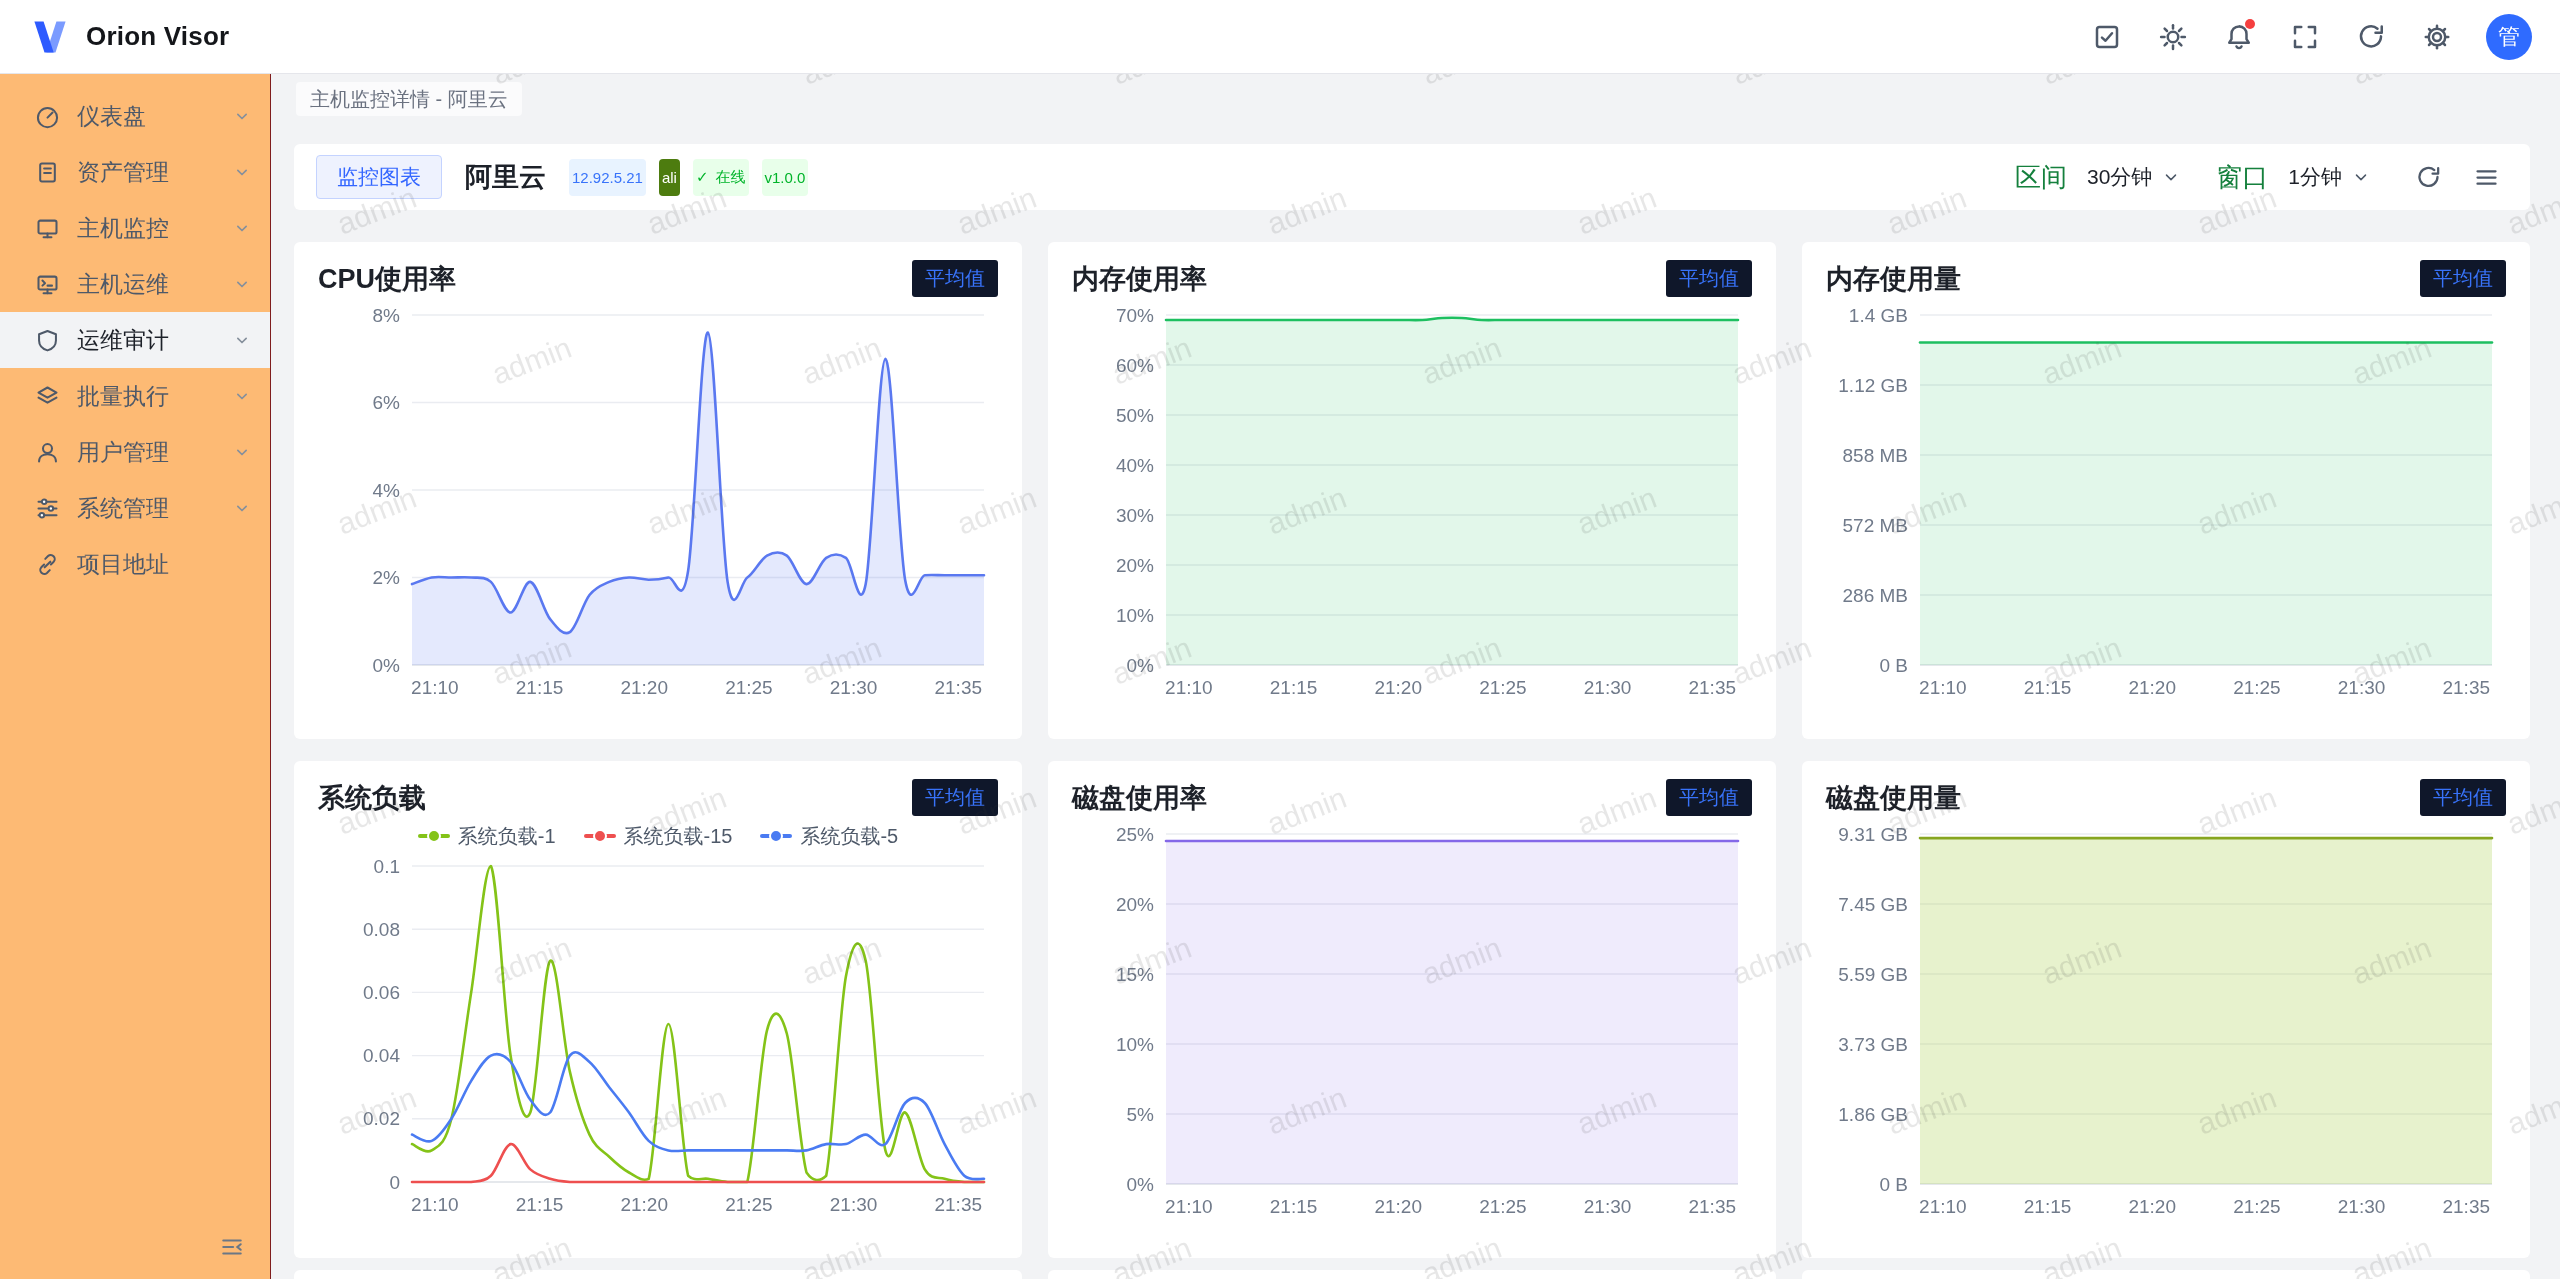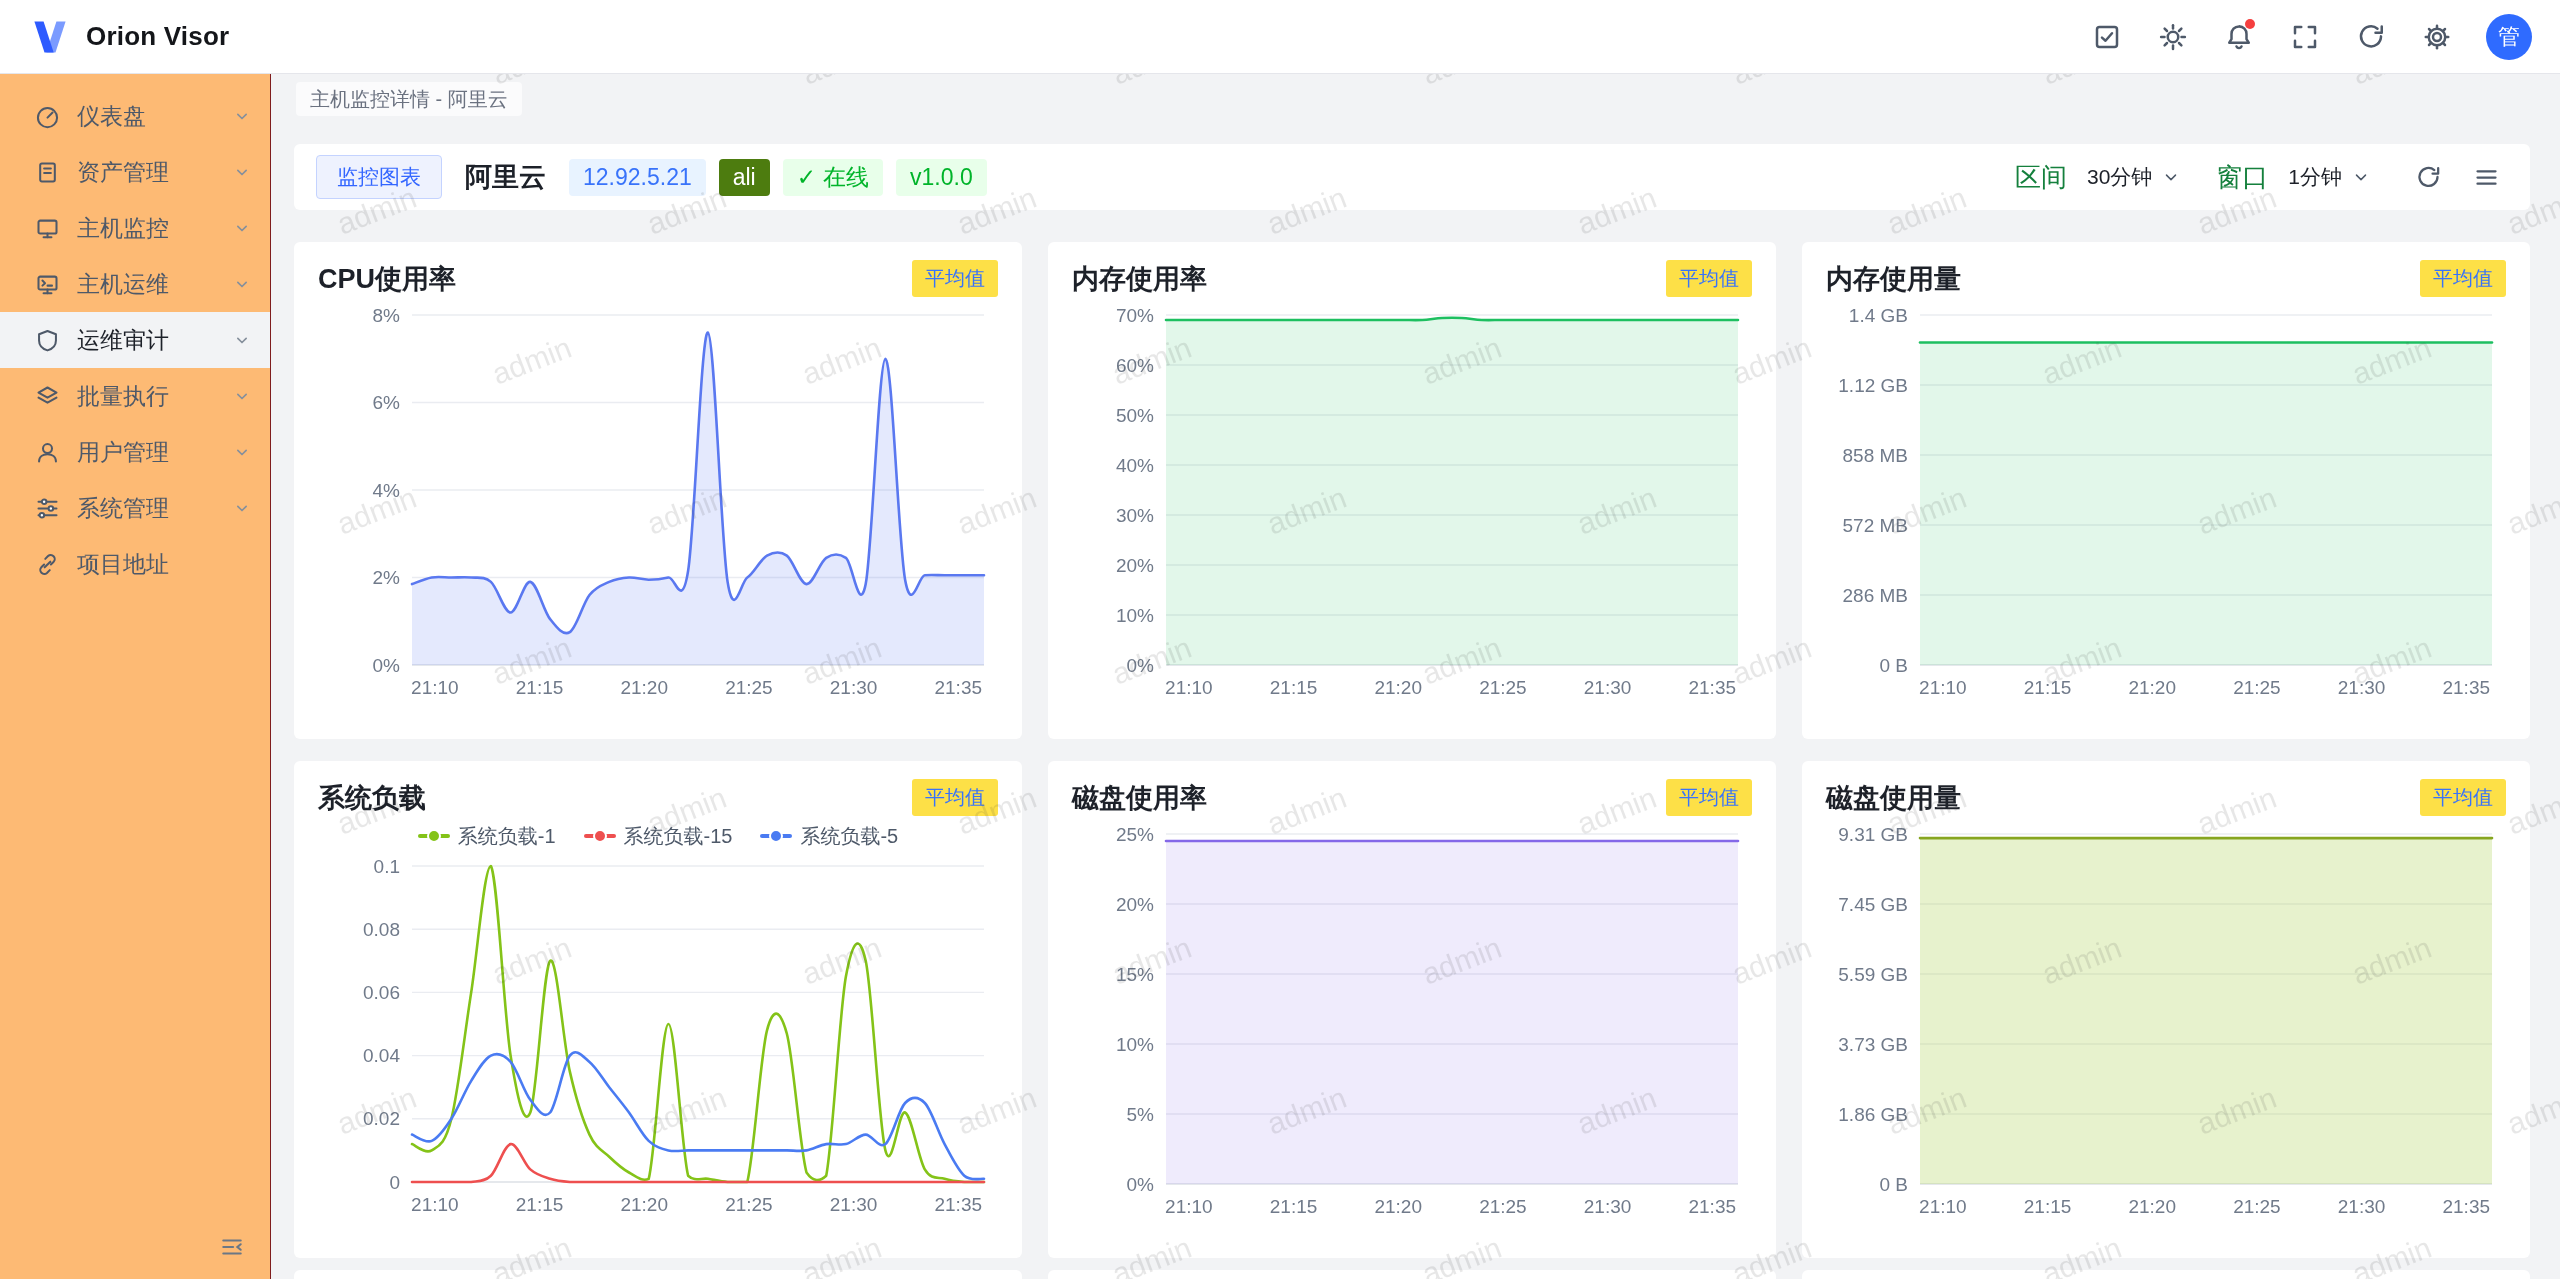--- a/index.html
+++ b/index.html
@@ -40,40 +40,40 @@
   .breadcrumb-row{padding:8px 2px 0}
   .breadcrumb{display:inline-block;background:rgba(255,255,255,.65);border-radius:4px;
     padding:6px 14px;font-size:20px;color:#6b7280;height:34px;line-height:22px}
 
   
   .host-card{height:66px;background:#fff;border-radius:6px;display:flex;align-items:center;
     padding:0 22px;gap:13px;margin-top:28px;position:relative}
   .view-toggle{height:44px;padding:0 20px;background:#eef2fe;color:#3366ff;border:1px solid #c4d3ff;
     border-radius:4px;font-size:21px;cursor:pointer;font-family:Liberation Sans, sans-serif}
   .host-name{font-size:27px;font-weight:700;margin:0 10px;color:#1d2129}
-  .tag{height:37px;display:inline-flex;align-items:center;padding:0 14px;border-radius:4px;font-size:23px;gap:7px}
+  .tag{height:37px;display:inline-flex;align-items:center;padding:0 3px;border-radius:4px;font-size:15px;gap:7px}
   .tag-blue-light{background:#e8f3ff;color:#3873fa}
   .tag-blue{background:#4d7c0f;color:#fff}
   .tag-green{background:#e8ffea;color:#00b42a}
   .header-controls{margin-left:auto;display:flex;align-items:center;gap:14px}
   .ctrl-label{font-size:26px;color:#15803d}
   .select{display:flex;align-items:center;gap:10px;font-size:21px;color:#1d2129;cursor:pointer;
     padding:8px 6px;margin-right:16px;border-radius:4px}
   .select svg{width:18px;height:18px;stroke:#4e5969;fill:none;stroke-width:2;stroke-linecap:round;stroke-linejoin:round}
   .icon-btn{width:44px;height:44px;border:none;background:transparent;cursor:pointer;display:flex;
     align-items:center;justify-content:center;border-radius:4px}
   .icon-btn svg{width:27px;height:27px;stroke:#4e5969;fill:none;stroke-width:2;stroke-linecap:round;stroke-linejoin:round}
 
   
   .charts-grid{display:grid;grid-template-columns:repeat(3,1fr);grid-auto-rows:497px;
     gap:22px 26px;margin-top:32px}
   .chart-card{background:#fff;border-radius:6px;padding:18px 24px 12px;overflow:hidden}
   .card-head{display:flex;align-items:center;margin-bottom:4px}
   .card-title{font-size:27px;font-weight:700;color:#1d2129}
-  .badge{margin-left:auto;background:#fde047;color:#3873fa;font-size:20px;padding:5px 13px;border-radius:3px}
+  .badge{margin-left:auto;background:#0f172a;color:#3873fa;font-size:20px;padding:5px 13px;border-radius:3px}
   .chart-legend{display:none}
   .chart-legend.has-legend{display:flex;justify-content:center;align-items:center;gap:28px;
     height:32px;font-size:20px;color:#4e5969}
   .lg-item{display:inline-flex;align-items:center;gap:8px;cursor:pointer}
   .lg-mark{position:relative;width:32px;height:14px;display:inline-block}
   .lg-line{position:absolute;left:0;right:0;top:5px;height:4px;border-radius:2px}
   .lg-dot{position:absolute;left:9px;top:0;width:14px;height:14px;border-radius:50%;border:2px solid #fff}
   .chart-svg{display:block;width:100%}
   .chart-svg text{font-family:"Liberation Sans","DejaVu Sans",sans-serif}
 

